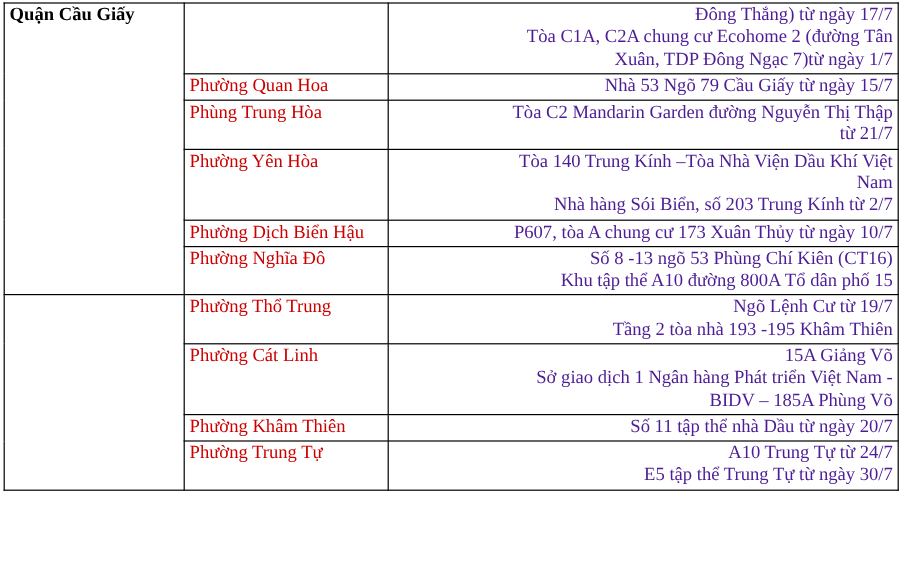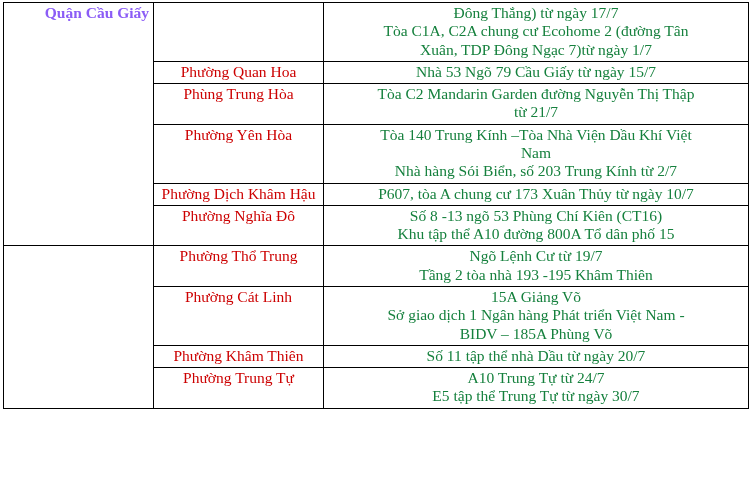--- a/index.html
+++ b/index.html
@@ -32,37 +32,37 @@
     vertical-align: top;
     padding: 1px 4px 2px 4px;
     font-size: 15.5px;
     line-height: 1.18;
   }
   col.c1 { width: 150px; }
   col.c2 { width: 170px; }
   col.c3 { width: 425px; }
 
   .district-cell {
-    text-align: right;
+    text-align: left;
     vertical-align: middle;
     font-weight: bold;
-    color: #8b5cf6;
+    color: #000000;
     font-size: 16px;
     line-height: 1.25;
   }
   .ward-cell {
-    text-align: center;
+    text-align: left;
     vertical-align: middle;
     color: #cc0000;
     font-size: 16px;
     line-height: 1.2;
   }
   .place-cell {
-    text-align: center;
-    color: #15803d;
+    text-align: right;
+    color: #4c1d95;
   }
   .place-line {
     display: block;
     white-space: normal;
   }
 </style>
 </head>
 <body>
 
 <div class="sheet">
@@ -113,21 +113,21 @@
         </td>
         <td class="place-cell">
           <span class="place-line">Tòa 140 Trung Kính –Tòa Nhà Viện Dầu Khí Việt</span>
           <span class="place-line">Nam</span>
           <span class="place-line">Nhà hàng Sói Biển, số 203 Trung Kính từ 2/7</span>
         </td>
       </tr>
 
       <tr>
         <td class="ward-cell">
-          <span>Phường Dịch Khâm Hậu</span>
+          <span>Phường Dịch Biển Hậu</span>
         </td>
         <td class="place-cell">
           <span class="place-line">P607, tòa A chung cư 173 Xuân Thủy từ ngày 10/7</span>
         </td>
       </tr>
 
       <tr>
         <td class="ward-cell">
           <span>Phường Nghĩa Đô</span>
         </td>

